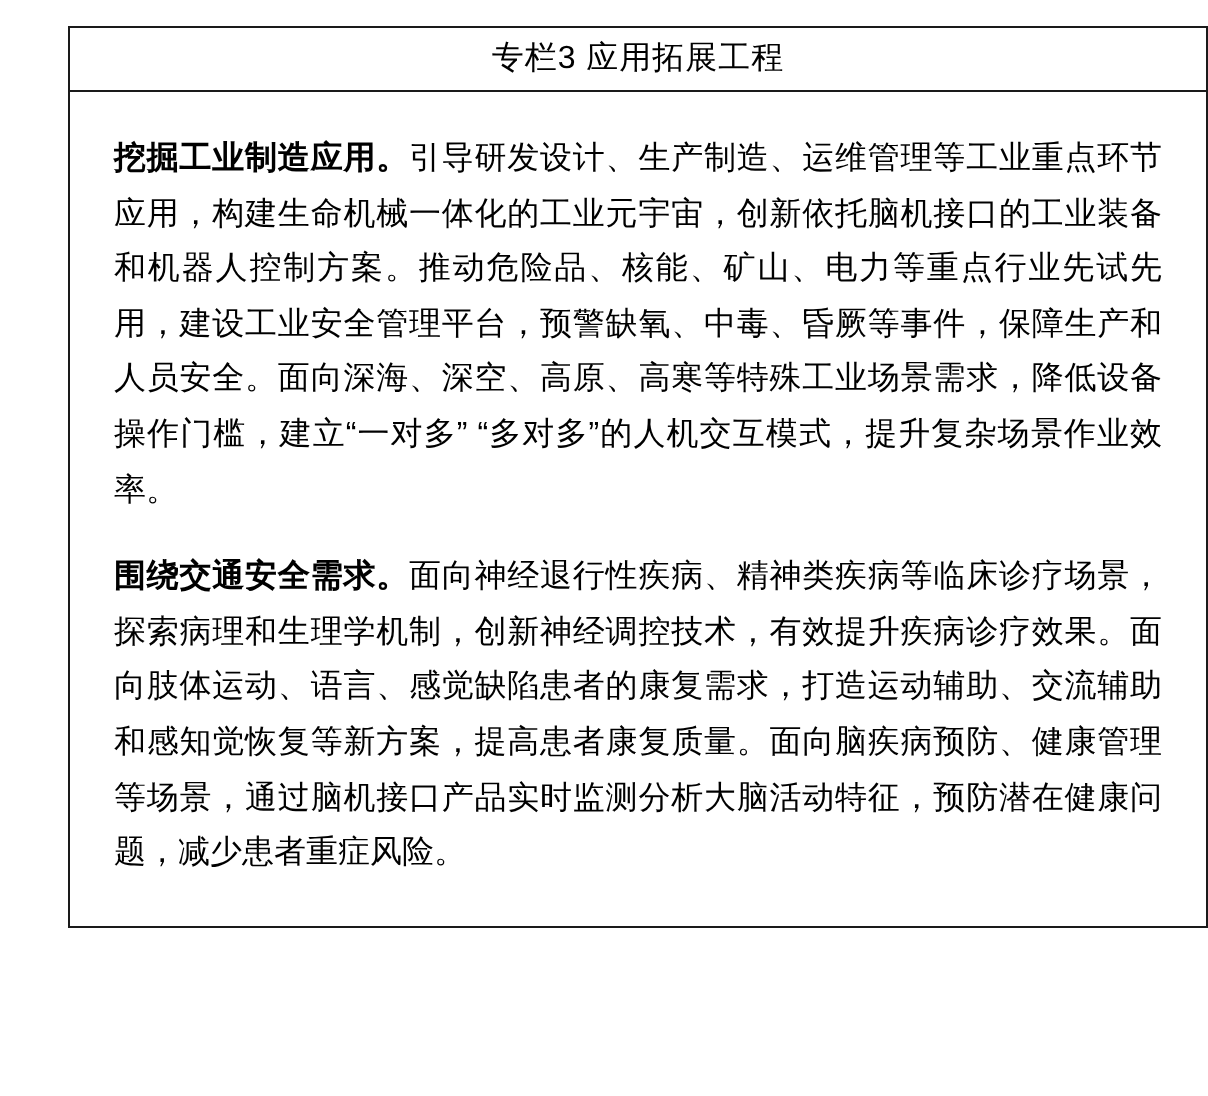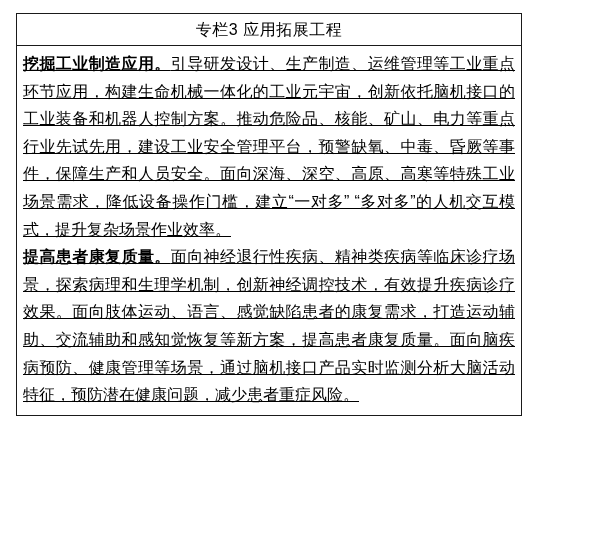--- a/index.html
+++ b/index.html
@@ -13,23 +13,23 @@
   }
   .page {
     position: relative;
     width: 604px;
     height: 548px;
     background: #ffffff;
     overflow: hidden;
   }
   .column-box {
     position: absolute;
-    left: 16px;
+    left: 34px;
     top: 13px;
-    width: 506px;
+    width: 570px;
     border: 1px solid #1a1a1a;
     background: #ffffff;
     box-sizing: border-box;
   }
   .title-row {
     border-bottom: 1px solid #1a1a1a;
     height: 31px;
     line-height: 31px;
     text-align: center;
     font-size: 16px;
@@ -37,32 +37,31 @@
     letter-spacing: 0.5px;
   }
   .body-cell {
     padding: 4px 6px 6px 6px;
   }
   .para {
     font-size: 16px;
     line-height: 27.6px;
     text-align: justify;
     text-justify: inter-ideograph;
-    margin: 0;
+    margin: 16px;
     word-break: break-all;
-    text-decoration: underline;
   }
   .para-heading {
     font-weight: 700;
   }
 </style>
 </head>
 <body>
 
 <div class="page">
   <div class="column-box">
     <div class="title-row">专栏3 应用拓展工程</div>
     <div class="body-cell">
       <p class="para"><span class="para-heading">挖掘工业制造应用。</span><span>引导研发设计、生产制造、运维管理等工业重点环节应用，构建生命机械一体化的工业元宇宙，创新依托脑机接口的工业装备和机器人控制方案。推动危险品、核能、矿山、电力等重点行业先试先用，建设工业安全管理平台，预警缺氧、中毒、昏厥等事件，保障生产和人员安全。面向深海、深空、高原、高寒等特殊工业场景需求，降低设备操作门槛，建立“一对多” “多对多”的人机交互模式，提升复杂场景作业效率。</span></p>
-      <p class="para"><span class="para-heading">提高患者康复质量。</span><span>面向神经退行性疾病、精神类疾病等临床诊疗场景，探索病理和生理学机制，创新神经调控技术，有效提升疾病诊疗效果。面向肢体运动、语言、感觉缺陷患者的康复需求，打造运动辅助、交流辅助和感知觉恢复等新方案，提高患者康复质量。面向脑疾病预防、健康管理等场景，通过脑机接口产品实时监测分析大脑活动特征，预防潜在健康问题，减少患者重症风险。</span></p>
+      <p class="para"><span class="para-heading">围绕交通安全需求。</span><span>面向神经退行性疾病、精神类疾病等临床诊疗场景，探索病理和生理学机制，创新神经调控技术，有效提升疾病诊疗效果。面向肢体运动、语言、感觉缺陷患者的康复需求，打造运动辅助、交流辅助和感知觉恢复等新方案，提高患者康复质量。面向脑疾病预防、健康管理等场景，通过脑机接口产品实时监测分析大脑活动特征，预防潜在健康问题，减少患者重症风险。</span></p>
     </div>
   </div>
 </div>
 
 </body></html>

